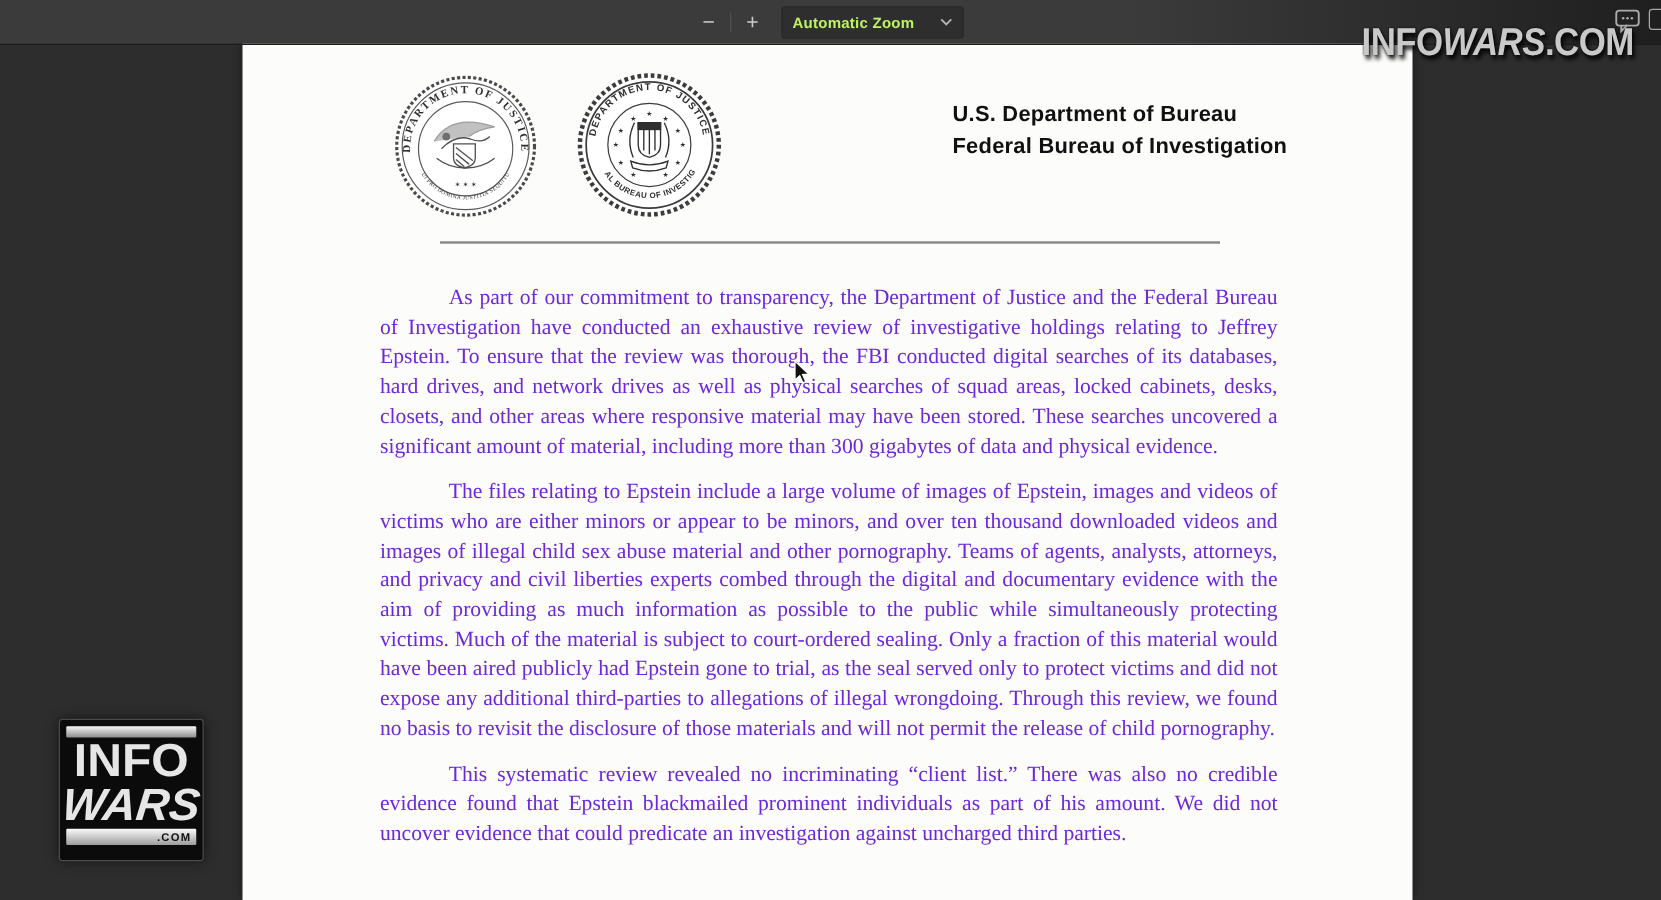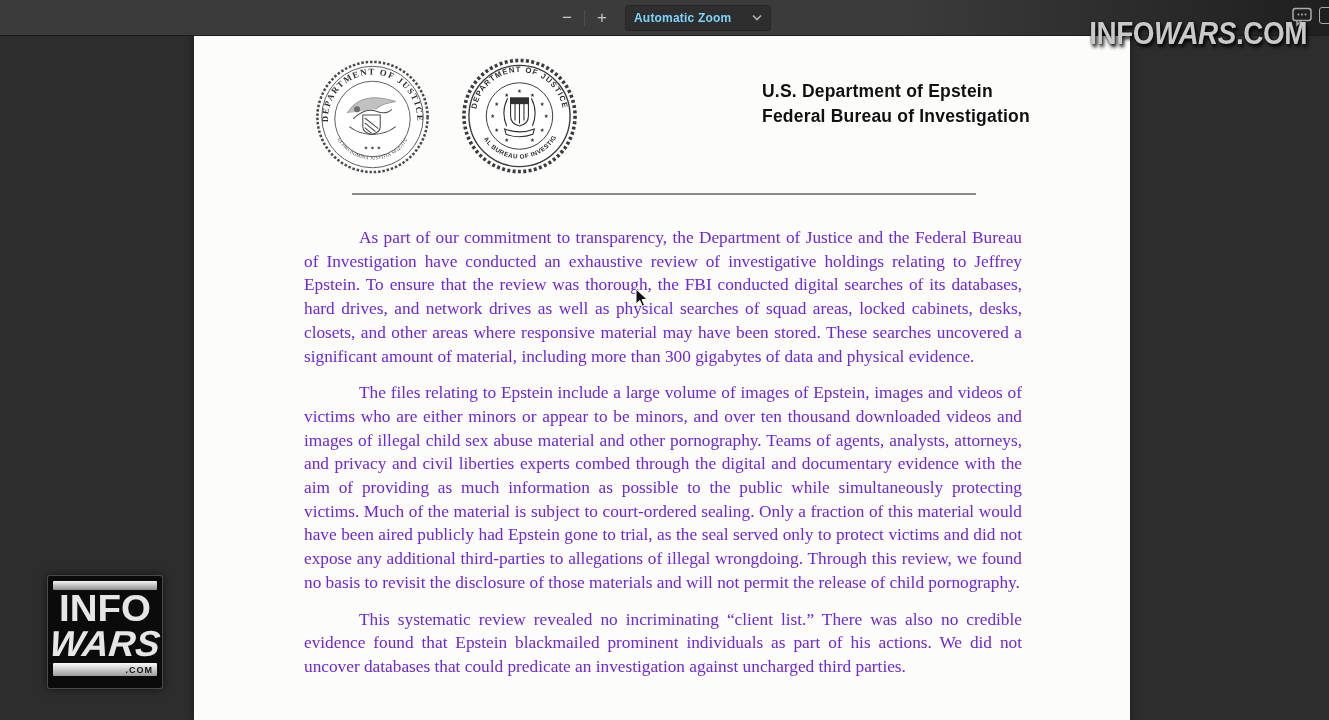--- a/index.html
+++ b/index.html
@@ -20,21 +20,21 @@
   .tb-btn{
     background:none;border:none;color:#c9c9c9;font-size:17px;line-height:1;
     width:22px;height:24px;cursor:pointer;padding:0;font-family:"Liberation Sans",sans-serif;
   }
   .tb-divider{width:1px;height:16px;background:#4f4f4f;}
   .zoom-select{
     margin-left:6px;width:128px;height:24px;background:#2e2e2e;border:1px solid #272727;
     border-radius:3px;display:flex;align-items:center;justify-content:space-between;
     padding:0 8px;cursor:pointer;
   }
-  .zoom-select .lbl{font-size:12px;font-weight:700;color:#7dd3fc;letter-spacing:.2px;}
+  .zoom-select .lbl{font-size:12px;font-weight:700;color:#bef264;letter-spacing:.2px;}
   .toolbar-right{position:absolute;right:0;top:0;height:35px;}
   .icon-bubble{position:absolute;right:16px;top:7px;}
   .icon-partial{
     position:absolute;right:-10px;top:7px;width:18px;height:15px;
     border:1.5px solid #a8a8a8;border-radius:3px;background:transparent;
   }
   
   .page{
     position:absolute;left:194px;top:33px;width:936px;height:687px;
     background:#fcfcfa;z-index:1;box-shadow:0 0 8px rgba(0,0,0,.45);
@@ -169,31 +169,31 @@
       <g stroke="#2f2f2f" fill="none" stroke-width="1.1">
         <path d="M51,42 h18 v18 q0,8 -9,10 q-9,-2 -9,-10 Z" fill="#ffffff"></path>
         <rect x="51" y="42" width="18" height="5.5" fill="#2f2f2f"></rect>
         <path d="M55.5,47.5 v17 M60,47.5 v20 M64.5,47.5 v17"></path>
         <path d="M47,70 Q41,56 48,42 M73,70 Q79,56 72,42"></path>
         <path d="M45,73 q15,6 30,0 l-1.5,5.5 q-13.5,5 -27,0 Z" fill="#ffffff"></path>
       </g>
     </svg>
 
     <div class="agency">
-      <div>U.S. Department of Epstein</div>
+      <div>U.S. Department of Bureau</div>
       <div>Federal Bureau of Investigation</div>
     </div>
   </div>
 
   <div class="rule"></div>
 
   <div class="doc-body">
     <p>As part of our commitment to transparency, the Department of Justice and the Federal Bureau of Investigation have conducted an exhaustive review of investigative holdings relating to Jeffrey Epstein. To ensure that the review was thorough, the FBI conducted digital searches of its databases, hard drives, and network drives as well as physical searches of squad areas, locked cabinets, desks, closets, and other areas where responsive material may have been stored. These searches uncovered a significant amount of material, including more than 300 gigabytes of data and physical evidence.</p>
     <p>The files relating to Epstein include a large volume of images of Epstein, images and videos of victims who are either minors or appear to be minors, and over ten thousand downloaded videos and images of illegal child sex abuse material and other pornography. Teams of agents, analysts, attorneys, and privacy and civil liberties experts combed through the digital and documentary evidence with the aim of providing as much information as possible to the public while simultaneously protecting victims. Much of the material is subject to court-ordered sealing. Only a fraction of this material would have been aired publicly had Epstein gone to trial, as the seal served only to protect victims and did not expose any additional third-parties to allegations of illegal wrongdoing. Through this review, we found no basis to revisit the disclosure of those materials and will not permit the release of child pornography.</p>
-    <p>This systematic review revealed no incriminating “client list.” There was also no credible evidence found that Epstein blackmailed prominent individuals as part of his actions. We did not uncover databases that could predicate an investigation against uncharged third parties.</p>
+    <p>This systematic review revealed no incriminating “client list.” There was also no credible evidence found that Epstein blackmailed prominent individuals as part of his amount. We did not uncover evidence that could predicate an investigation against uncharged third parties.</p>
   </div>
 </div>
 
 <div class="watermark-top">
   <span class="wm-info">INFO</span><span class="wm-wars">WARS</span><span class="wm-com">.COM</span>
 </div>
 
 <div class="iw-logo">
   <div class="iw-bar-top"></div>
   <div class="iw-mid">

